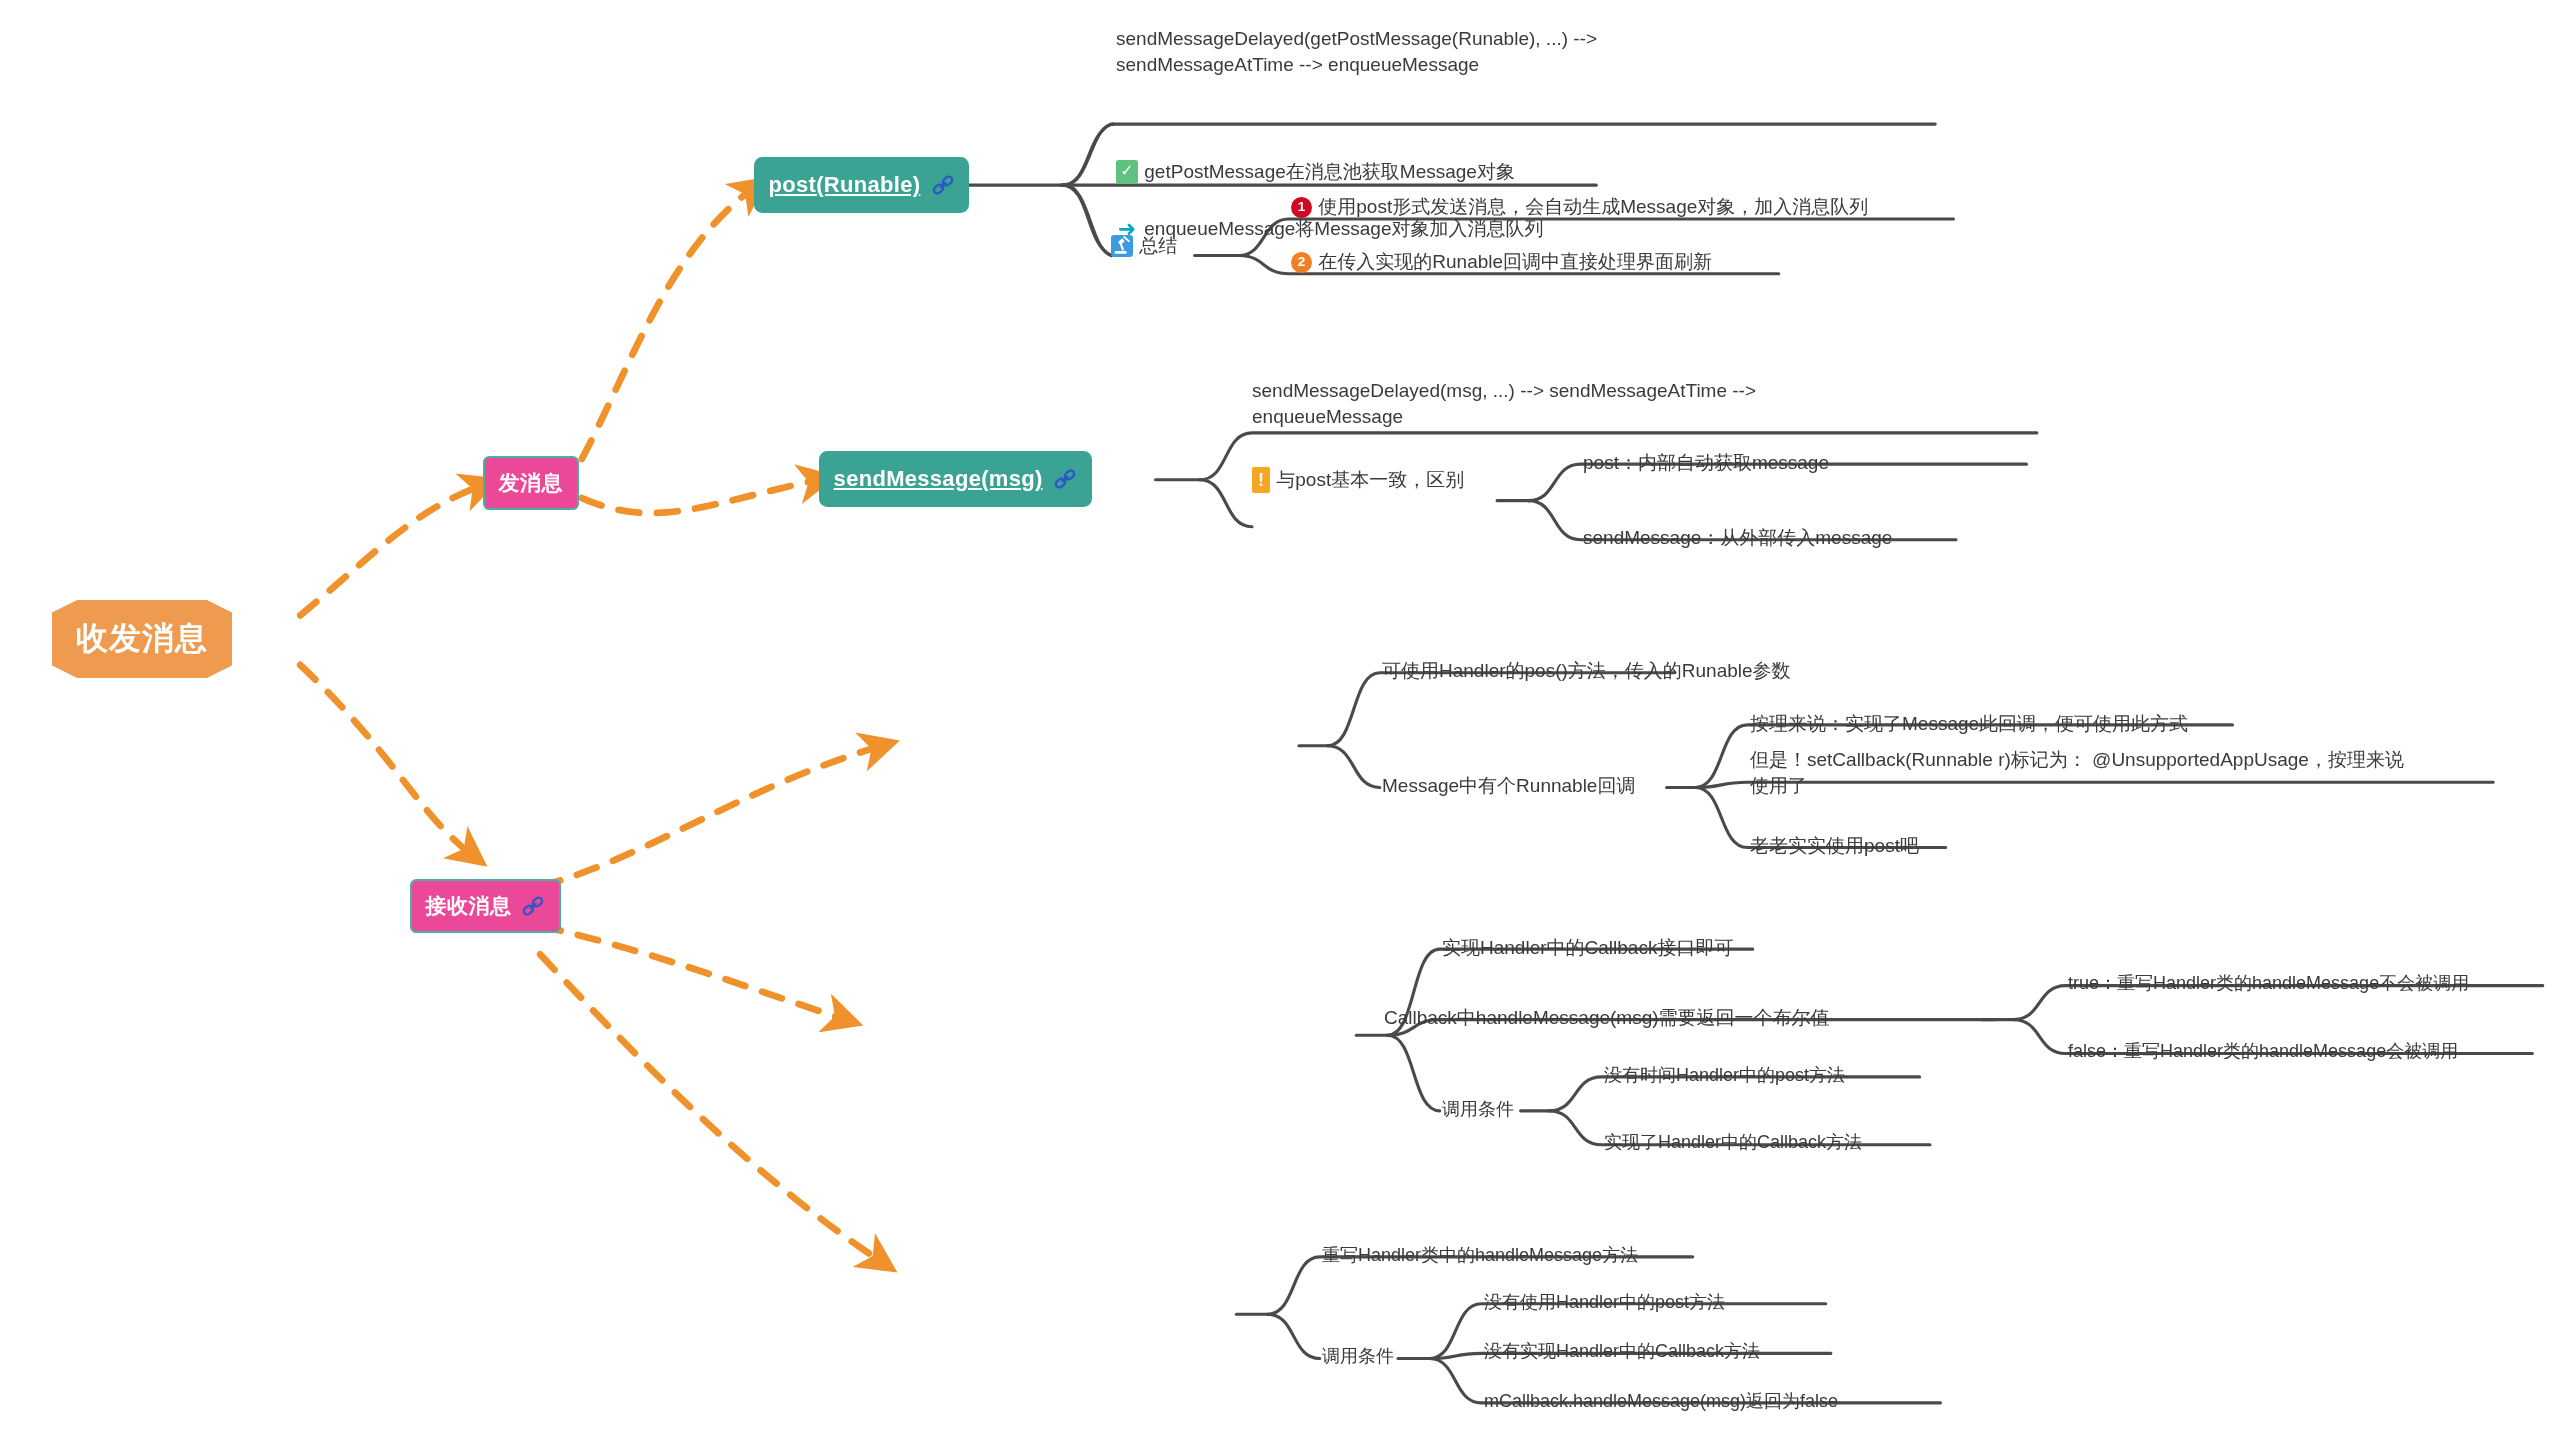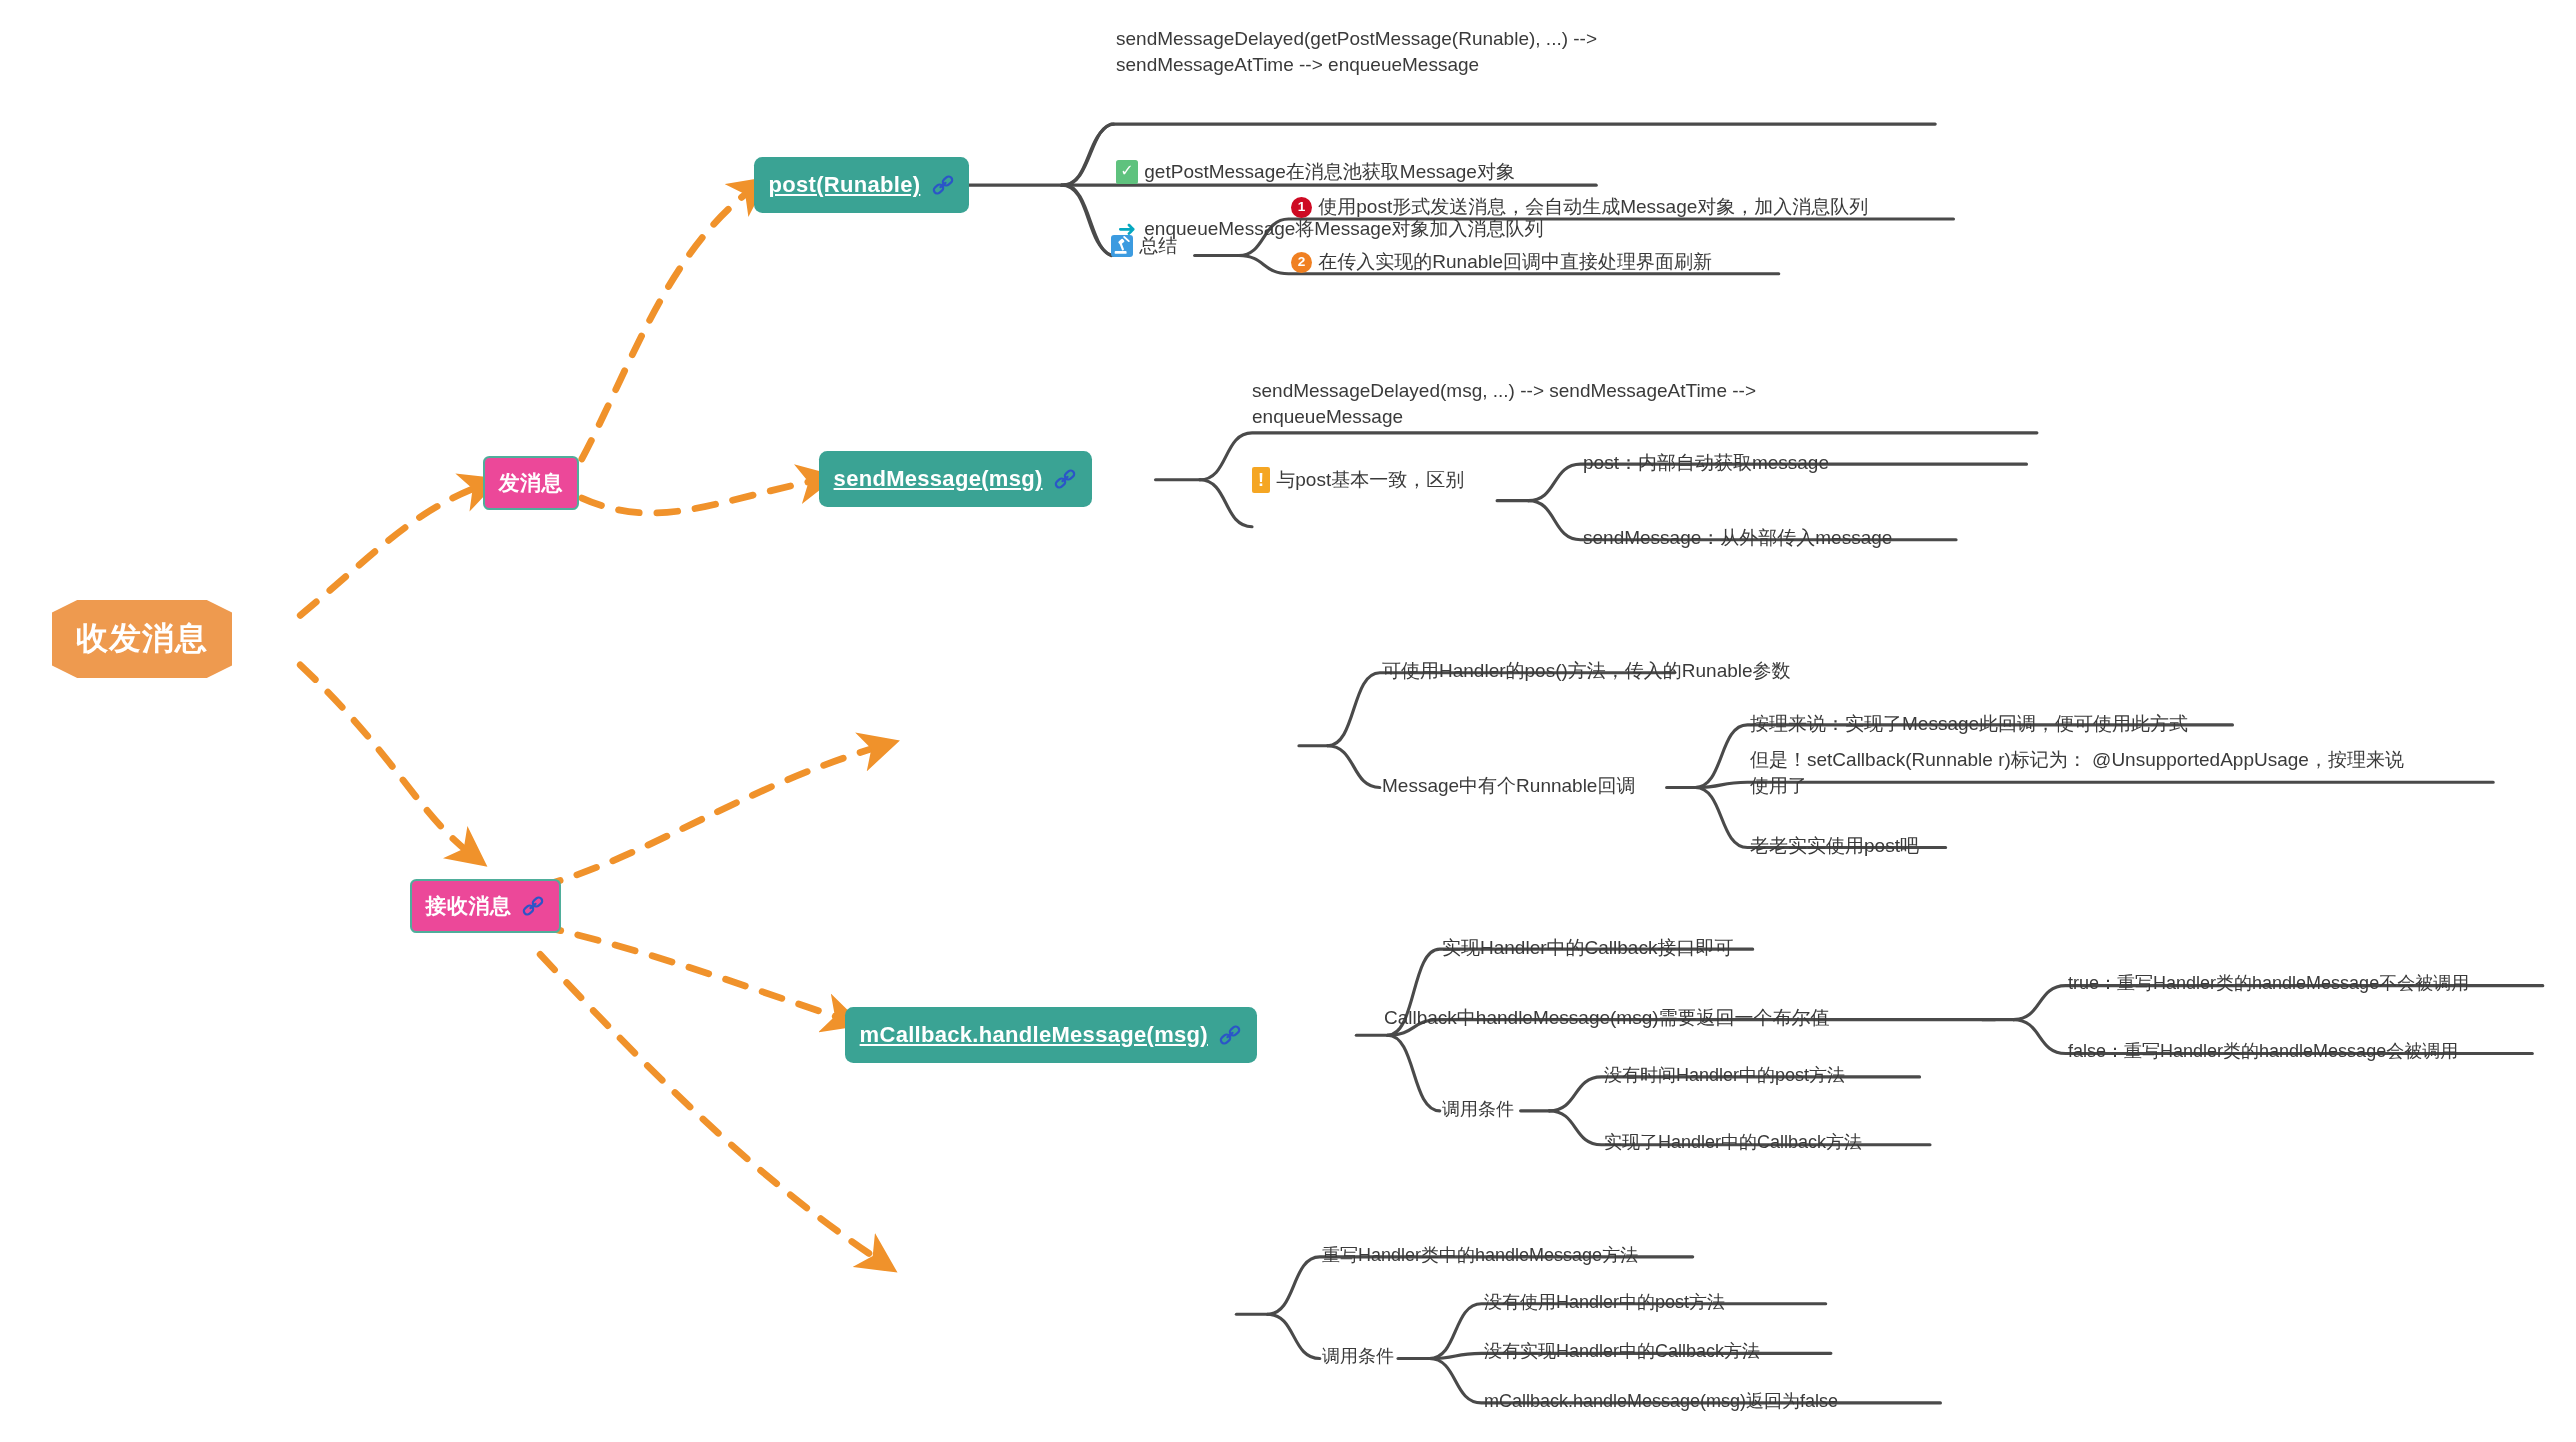--- a/index.html
+++ b/index.html
@@ -216,30 +216,20 @@
 
 
   <div class="leaf" style="left:1382px;top:658px;">可使用Handler的pos()方法，传入的Runable参数</div>
   <div class="leaf" style="left:1382px;top:773px;">Message中有个Runnable回调</div>
 
   <div class="leaf" style="left:1750px;top:711px;">按理来说：实现了Message此回调，便可使用此方式</div>
   <div class="leaf" style="left:1750px;top:747px;width:751px;align-items:flex-start;">但是！setCallback(Runnable r)标记为： @UnsupportedAppUsage，按理来说
 使用了</div>
   <div class="leaf" style="left:1750px;top:833px;">老老实实使用post吧</div>
 
-  <div class="node teal-node" style="left:845px;top:1007px;">
-    <span>mCallback.handleMessage(msg)</span>
-    <span class="ico ico-link">
-      <svg viewBox="0 0 24 24" width="24" height="24" fill="none" stroke="#2B55C8" stroke-width="2.2" stroke-linecap="round">
-          <rect x="2.5" y="12.5" width="10" height="7" rx="3.5" transform="rotate(-40 7.5 16)"></rect>
-        <rect x="11.5" y="4.5" width="10" height="7" rx="3.5" transform="rotate(-40 16.5 8)"></rect>
-        <path d="M9.5 14.2 L14.5 9.8"></path>
-        </svg>
-    </span>
-  </div>
 
   <div class="leaf" style="left:1442px;top:935px;">实现Handler中的Callback接口即可</div>
   <div class="leaf" style="left:1384px;top:1005px;">Callback中handleMessage(msg)需要返回一个布尔值</div>
   <div class="leaf small" style="left:1442px;top:1097px;">调用条件</div>
 
   <div class="leaf small" style="left:2068px;top:971px;">true：重写Handler类的handleMessage不会被调用</div>
   <div class="leaf small" style="left:2068px;top:1039px;">false：重写Handler类的handleMessage会被调用</div>
 
   <div class="leaf small" style="left:1604px;top:1063px;">没有时间Handler中的post方法</div>
   <div class="leaf small" style="left:1604px;top:1130px;">实现了Handler中的Callback方法</div>

